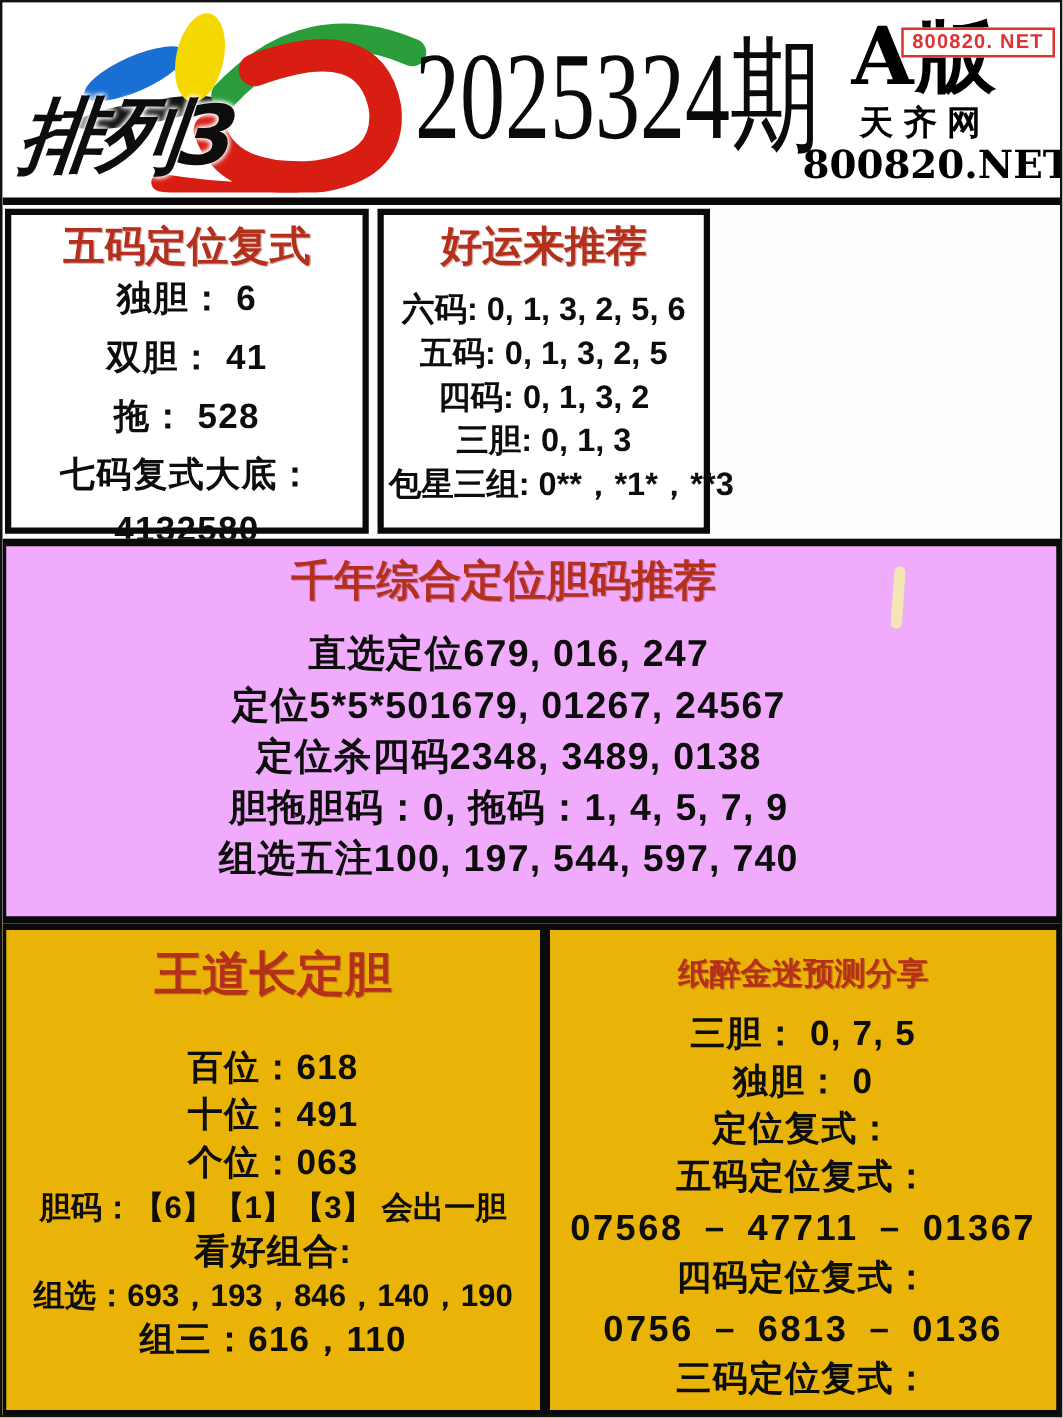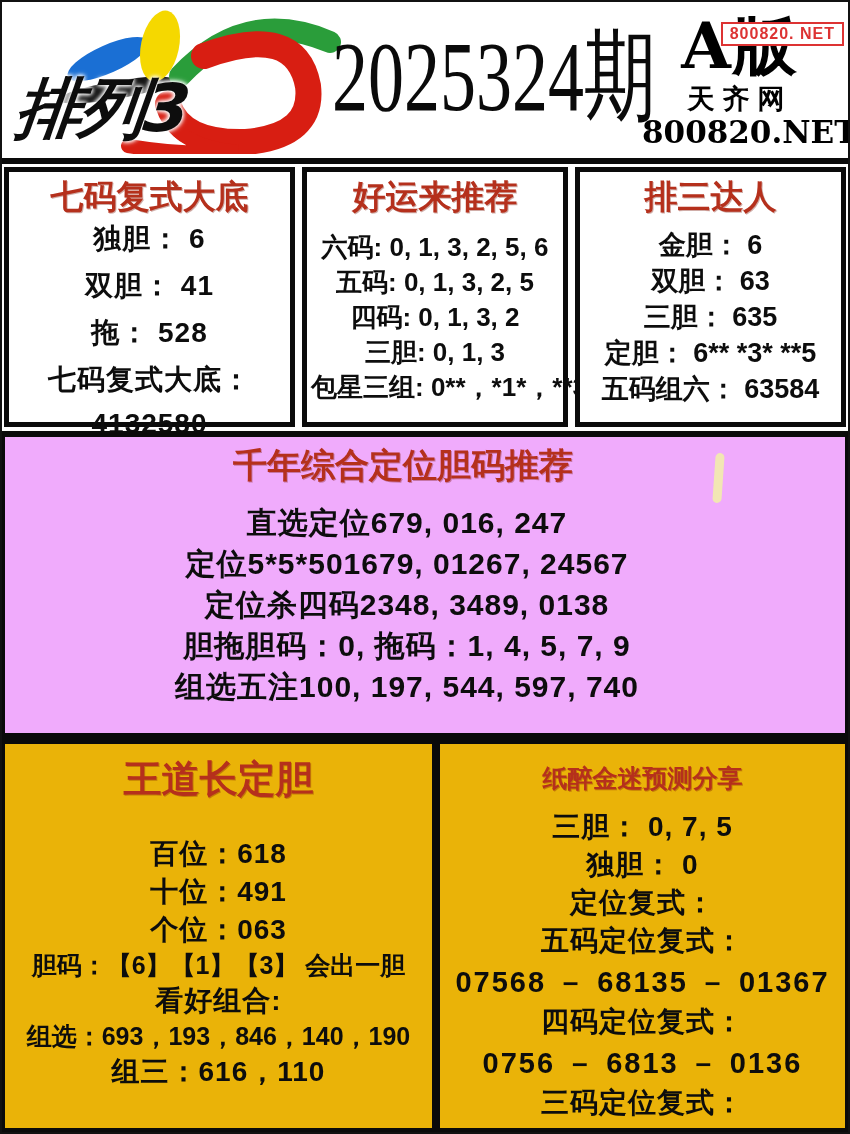--- a/index.html
+++ b/index.html
@@ -167,51 +167,41 @@
       <div class="site-name">天齐网</div>
       <div class="site-url">800820.NET</div>
     </div>
 
     <div class="corner-box">800820. NET</div>
   </div>
 
   <div class="row-three">
 
     <div class="tip-box box-a">
-      <div class="red-title">七码复式大底</div>
+      <div class="red-title">五码定位复式</div>
       <div class="lines-top">
         <div class="ln">独胆： 6</div>
         <div class="ln">双胆： 41</div>
         <div class="ln">拖： 528</div>
         <div class="ln">七码复式大底：</div>
         <div class="ln">4132580</div>
       </div>
     </div>
 
     <div class="tip-box box-b">
       <div class="red-title">好运来推荐</div>
       <div class="lines">
         <div class="ln">六码: 0, 1, 3, 2, 5, 6</div>
         <div class="ln">五码: 0, 1, 3, 2, 5</div>
         <div class="ln">四码: 0, 1, 3, 2</div>
         <div class="ln">三胆: 0, 1, 3</div>
         <div class="ln">包星三组: 0**，*1*，**3</div>
       </div>
     </div>
 
-    <div class="tip-box box-c">
-      <div class="red-title">排三达人</div>
-      <div class="lines">
-        <div class="ln">金胆： 6</div>
-        <div class="ln">双胆： 63</div>
-        <div class="ln">三胆： 635</div>
-        <div class="ln">定胆： 6**  *3*  **5</div>
-        <div class="ln">五码组六： 63584</div>
-      </div>
-    </div>
   </div>
 
   <div class="mid-section">
     <div class="artifact"></div>
     <div class="red-title">千年综合定位胆码推荐</div>
     <div class="lines">
       <div class="ln">直选定位679, 016, 247</div>
       <div class="ln">定位5*5*501679, 01267, 24567</div>
       <div class="ln">定位杀四码2348, 3489, 0138</div>
       <div class="ln">胆拖胆码：0, 拖码：1, 4, 5, 7, 9</div>
@@ -235,21 +225,21 @@
     </div>
 
     <div class="big-box big-box-r">
       <div class="red-title">纸醉金迷预测分享</div>
       <div class="lines">
         <div class="ln">三胆： 0, 7, 5</div>
         <div class="ln">独胆： 0</div>
         <div class="ln">定位复式：</div>
         <div class="pair">
           <div class="ln">五码定位复式：</div>
-          <div class="ln nums">07568 － 68135 － 01367</div>
+          <div class="ln nums">07568 － 47711 － 01367</div>
         </div>
         <div class="pair">
           <div class="ln">四码定位复式：</div>
           <div class="ln nums">0756 － 6813 － 0136</div>
         </div>
         <div class="pair">
           <div class="ln">三码定位复式：</div>
           <div class="ln nums">075 － 681 － 013</div>
         </div>
       </div>

